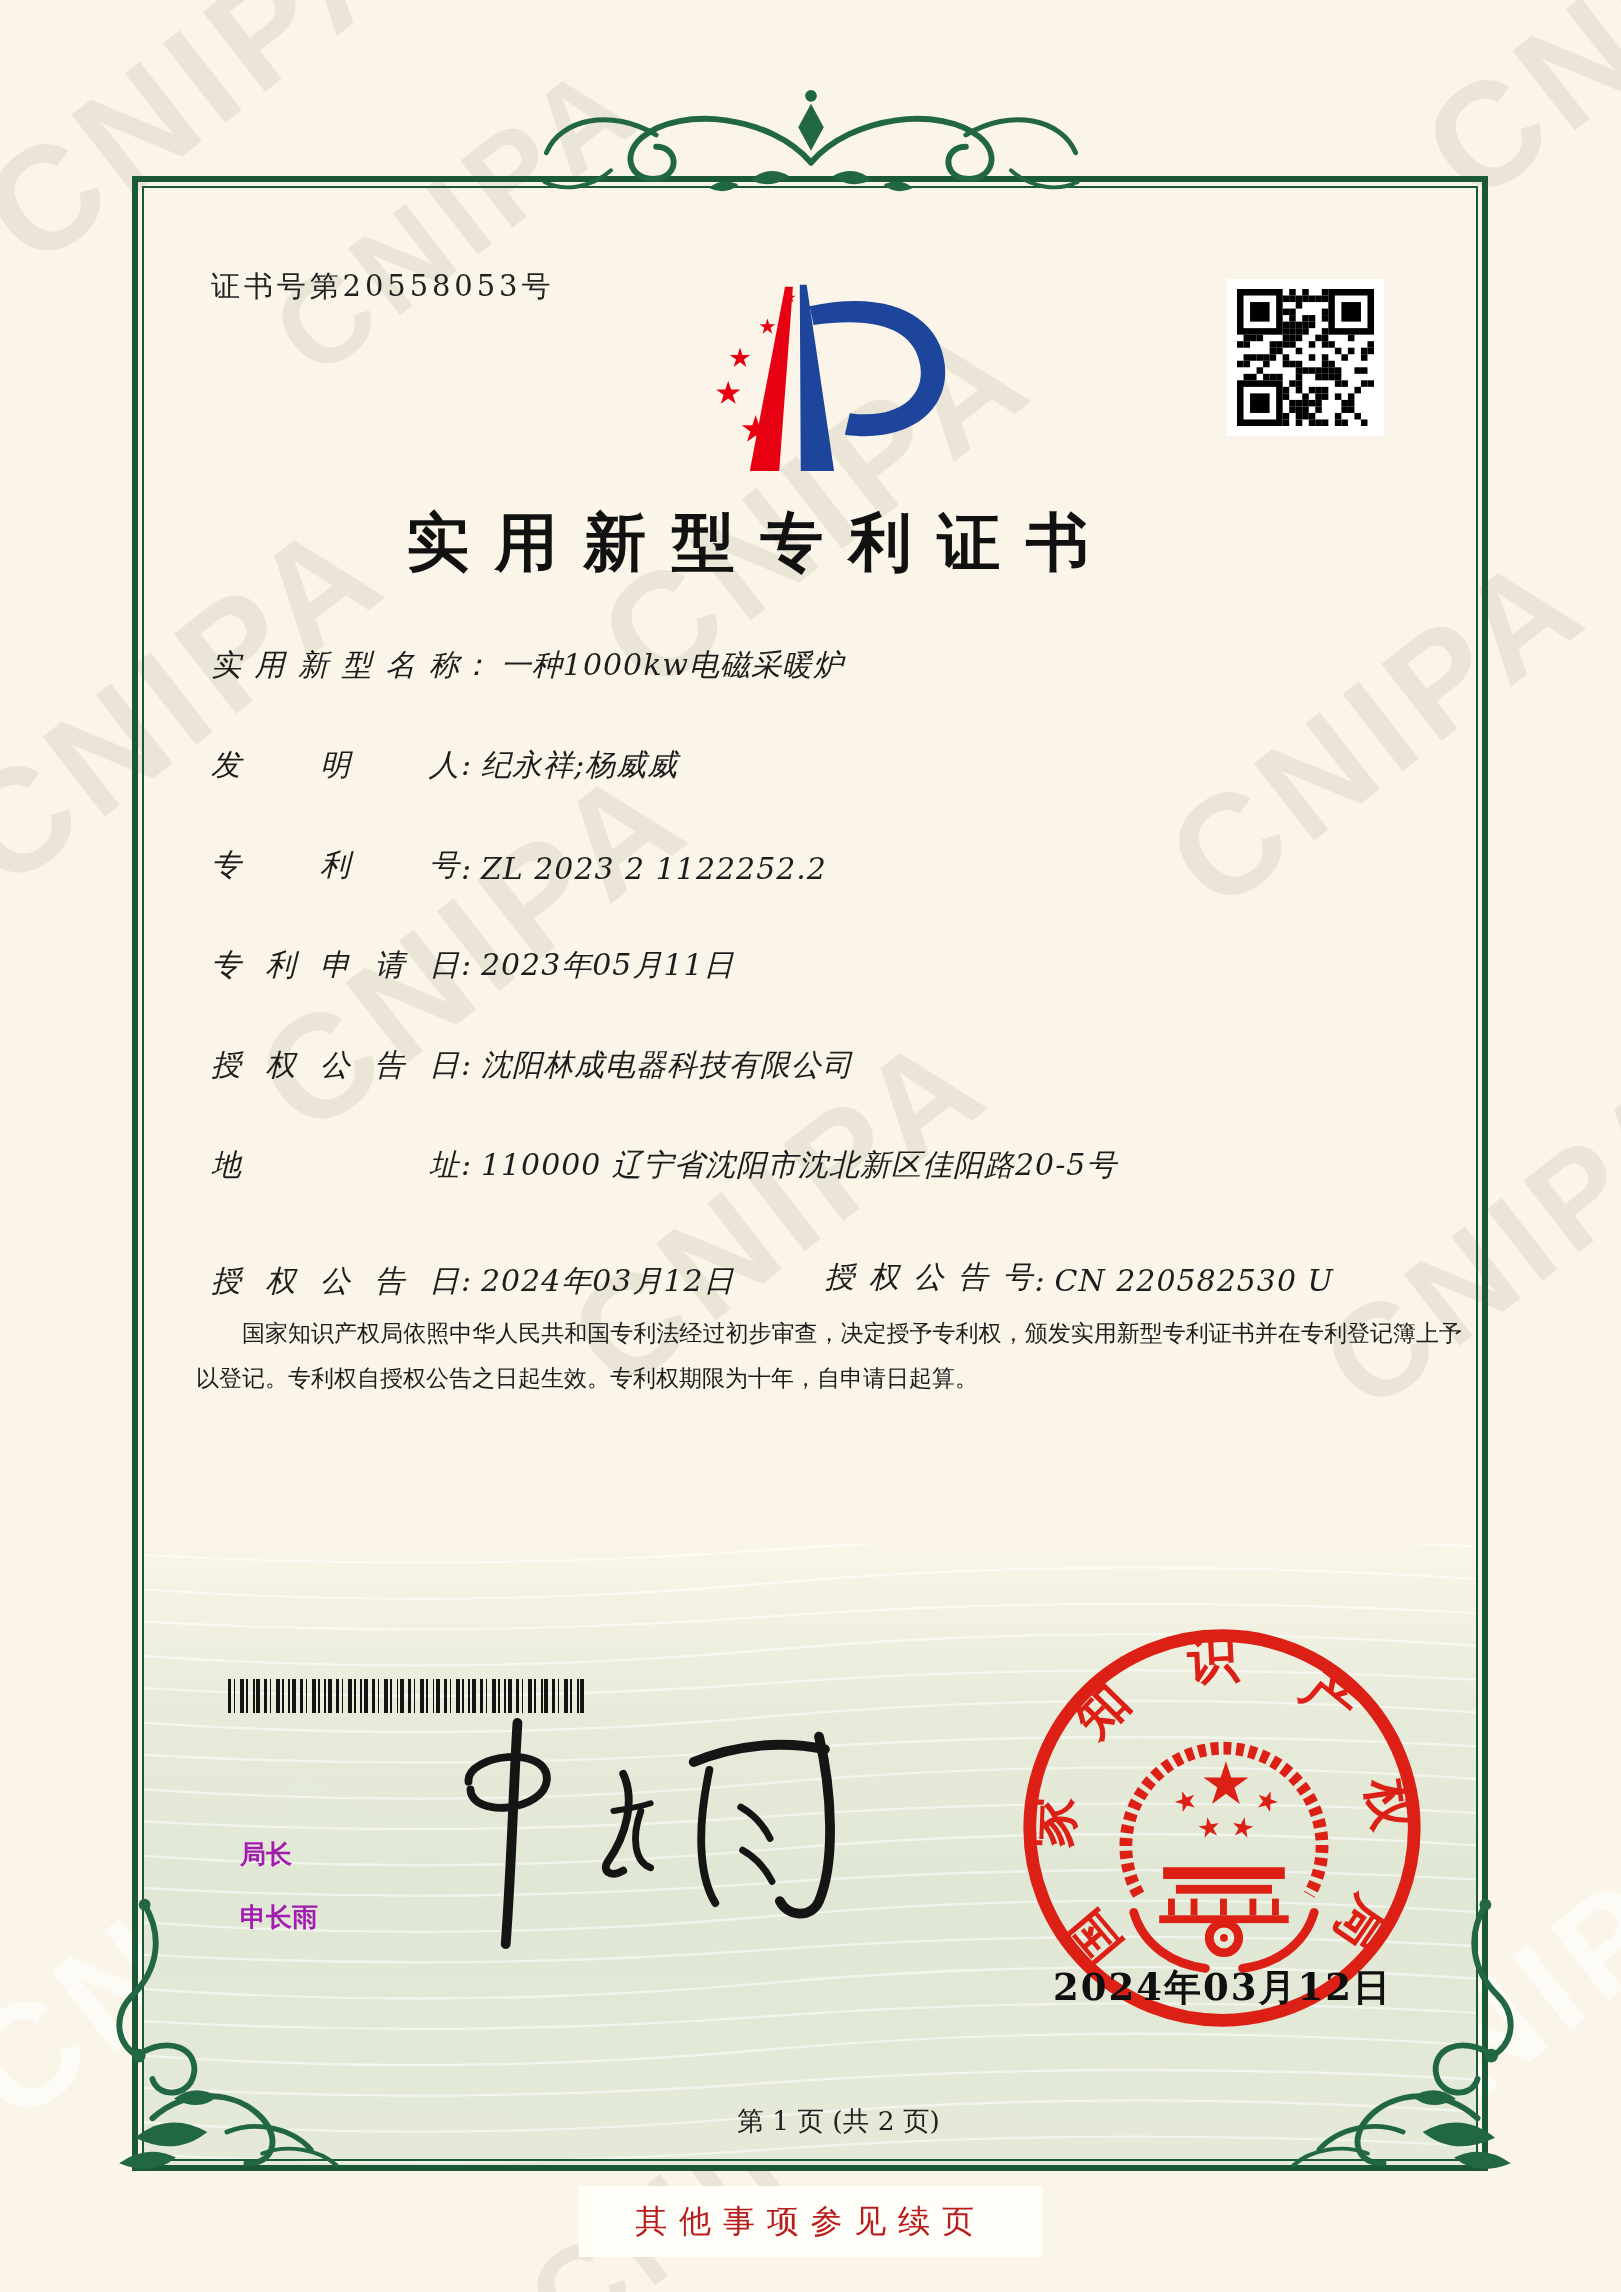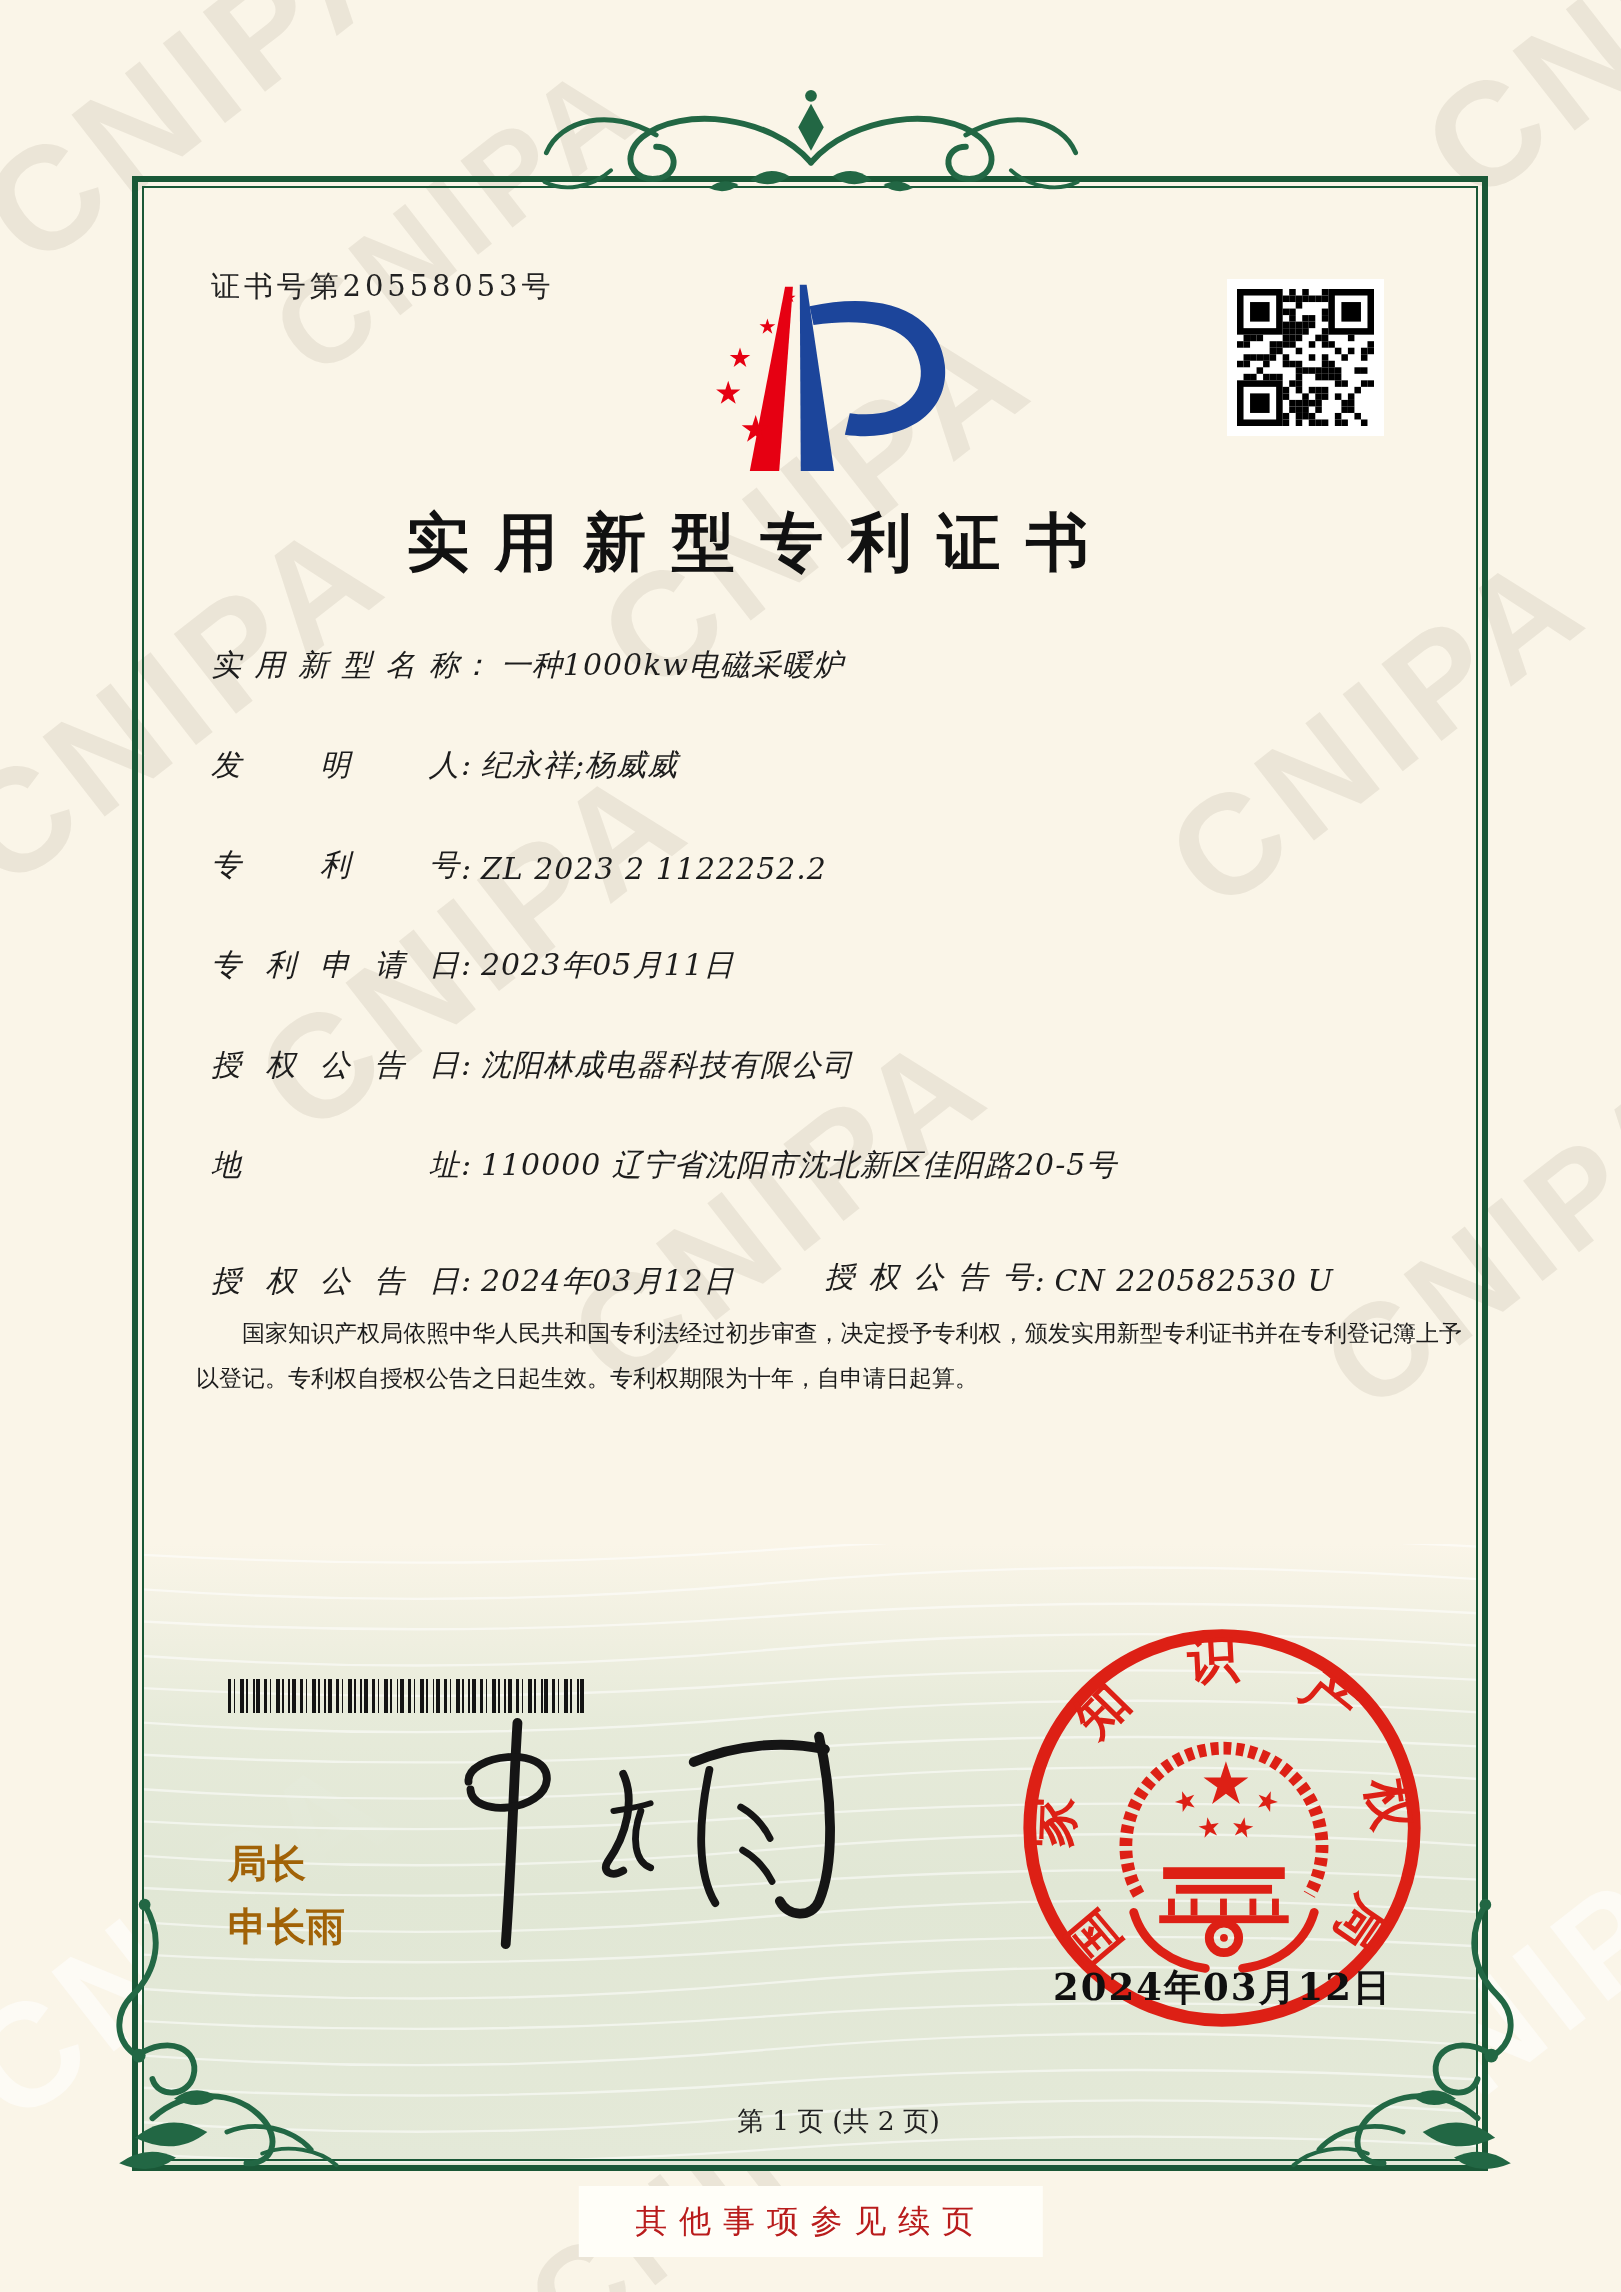--- a/index.html
+++ b/index.html
@@ -100,23 +100,23 @@
     width:356px;height:34px;
     background:repeating-linear-gradient(90deg,
       #141414 0 2.9px, transparent 2.9px 5.9px,
       #141414 5.9px 6.9px, transparent 6.9px 11.8px,
       #141414 11.8px 15.7px, transparent 15.7px 17.6px,
       #141414 17.6px 19.6px, transparent 19.6px 24.5px,
       #141414 24.5px 26.5px, transparent 26.5px 28px,
       #141414 28px 32px, transparent 32px 36px);
   }
   .official-title,.official-name{
-    position:absolute;left:228px;
+    position:absolute;left:240px;
     font-family:"Liberation Sans", sans-serif;
-    font-weight:700;font-size:39px;color:#a16207;
+    font-weight:700;font-size:26px;color:#a21caf;
   }
   .official-title{top:1837px;}
   .official-name{top:1900px;}
   .signature{position:absolute;left:431px;top:1717px;}
   .seal{position:absolute;left:1016px;top:1622px;}
   .seal-date{
     position:absolute;left:1024px;top:1963px;width:397px;
     text-align:center;font-size:37px;font-weight:700;
     letter-spacing:2px;color:#101010;z-index:5;
   }

